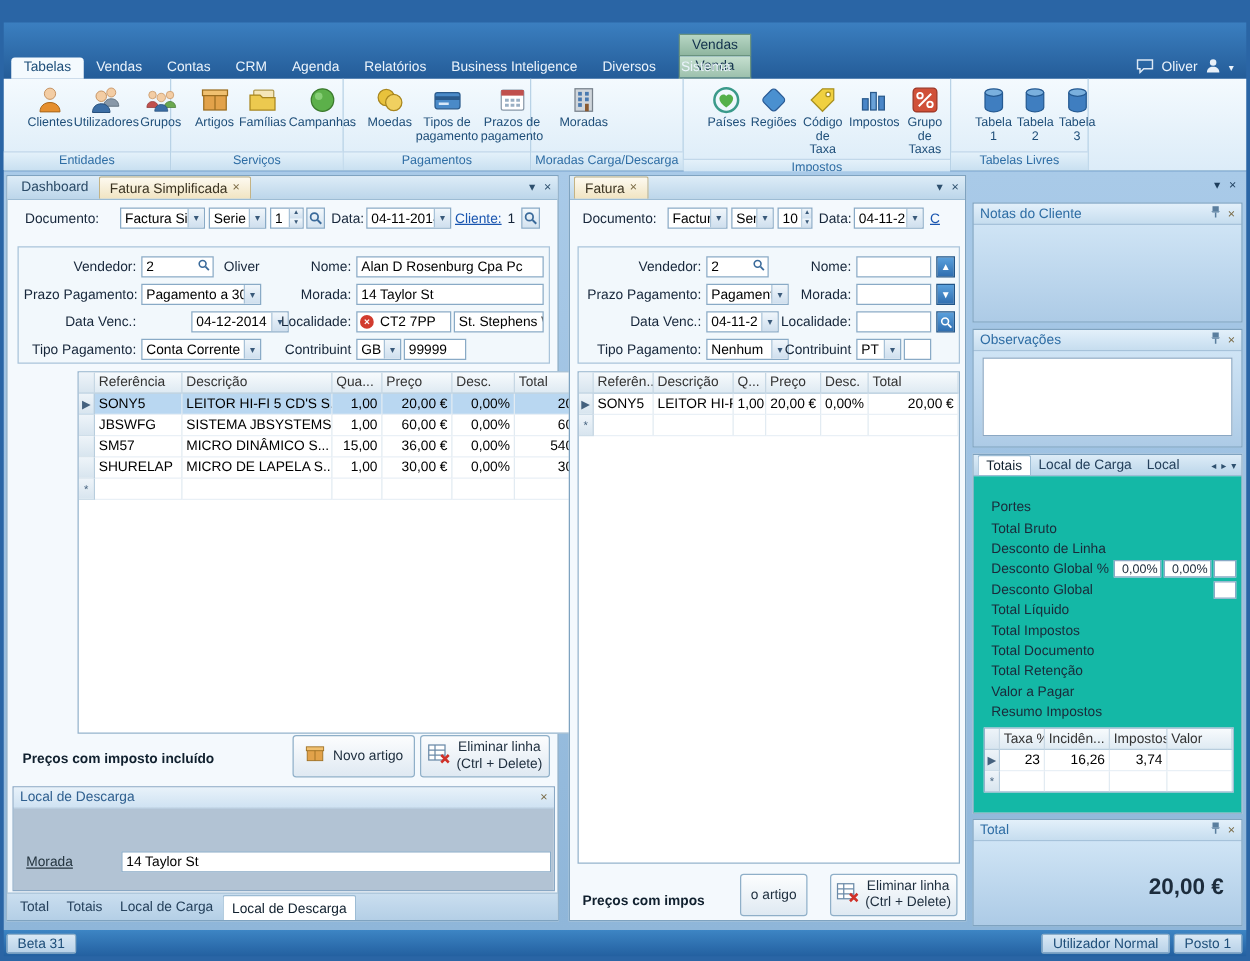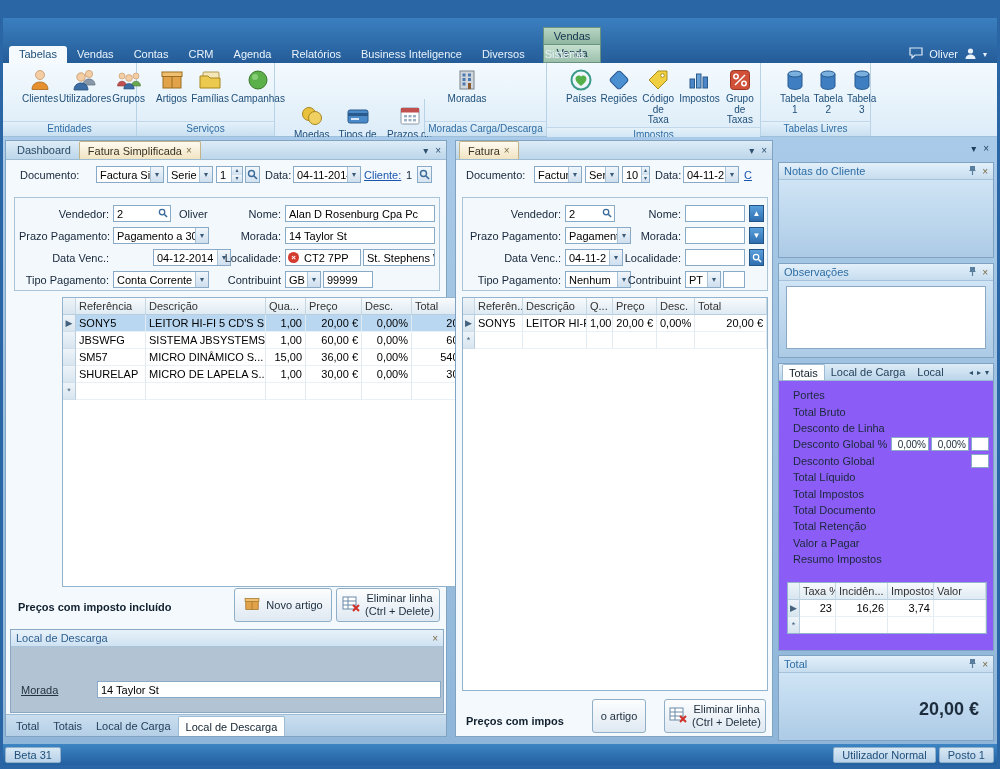--- a/index.html
+++ b/index.html
@@ -176,21 +176,21 @@
           <span class="ric"><svg width="26" height="26" viewBox="0 0 26 26">
                 <circle cx="13" cy="13" r="9" fill="#5cb04a" stroke="#3a7a2c"></circle>
                 <circle cx="10" cy="10" r="3" fill="#8ed47e" opacity="0.85"></circle>
               </svg></span>
           <span>Campanhas</span>
         </div>
       </div>
       <div class="rlabel">Serviços</div>
     </div>
 
-    <div class="rgroup" style="width:150px;margin-top:36px;">
+    <div class="rgroup" style="width:150px;">
       <div class="ritems">
         <div class="ritem" style="width:42px;">
           <span class="ric"><svg width="26" height="26" viewBox="0 0 26 26">
                 <circle cx="10" cy="11" r="6.5" fill="#e8c23c" stroke="#a8861e"></circle>
                 <circle cx="16" cy="15" r="6.5" fill="#f0d060" stroke="#a8861e"></circle>
               </svg></span>
           <span>Moedas</span>
         </div>
         <div class="ritem" style="width:50px;">
           <span class="ric"><svg width="26" height="26" viewBox="0 0 26 26">
@@ -680,21 +680,21 @@
       <div class="tabstrip" style="height:17px;">
         <div class="btab active" style="height:16px; line-height:16px; padding:0 6px;">Totais</div>
         <div class="btab" style="height:16px; line-height:16px; padding:0 6px;">Local de Carga</div>
         <div class="btab" style="height:16px; line-height:16px; padding:0 6px;">Local</div>
         <span style="margin-left:auto; margin-bottom:3px; padding-right:4px; display:flex; gap:4px; font-size:8px; color:#2e506e;">
           <span>◂</span>
           <span>▸</span>
           <span>▾</span>
         </span>
       </div>
-      <div class="a" style="left:0; right:0; top:17px; bottom:0; background:#8b5cf6; padding-top:6px;">
+      <div class="a" style="left:0; right:0; top:17px; bottom:0; background:#14b8a6; padding-top:17px;">
         <div class="trow">
             <span>Portes</span>
           </div>
         <div class="trow">
             <span>Total Bruto</span>
           </div>
         <div class="trow">
             <span>Desconto de Linha</span>
           </div>
         <div class="trow">

